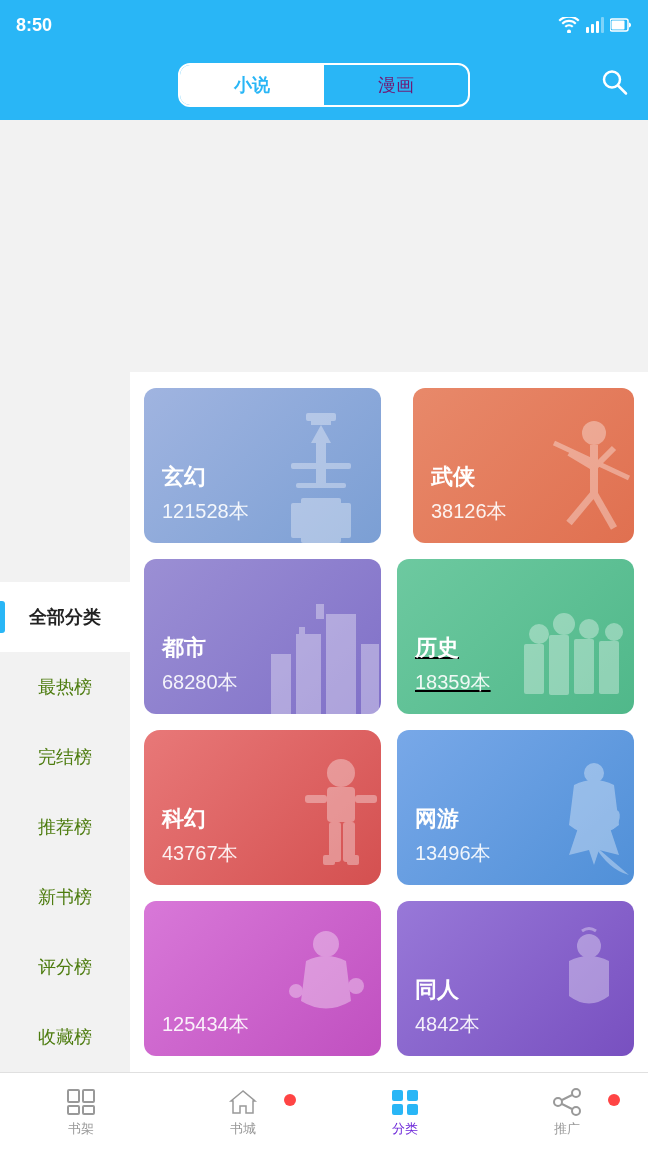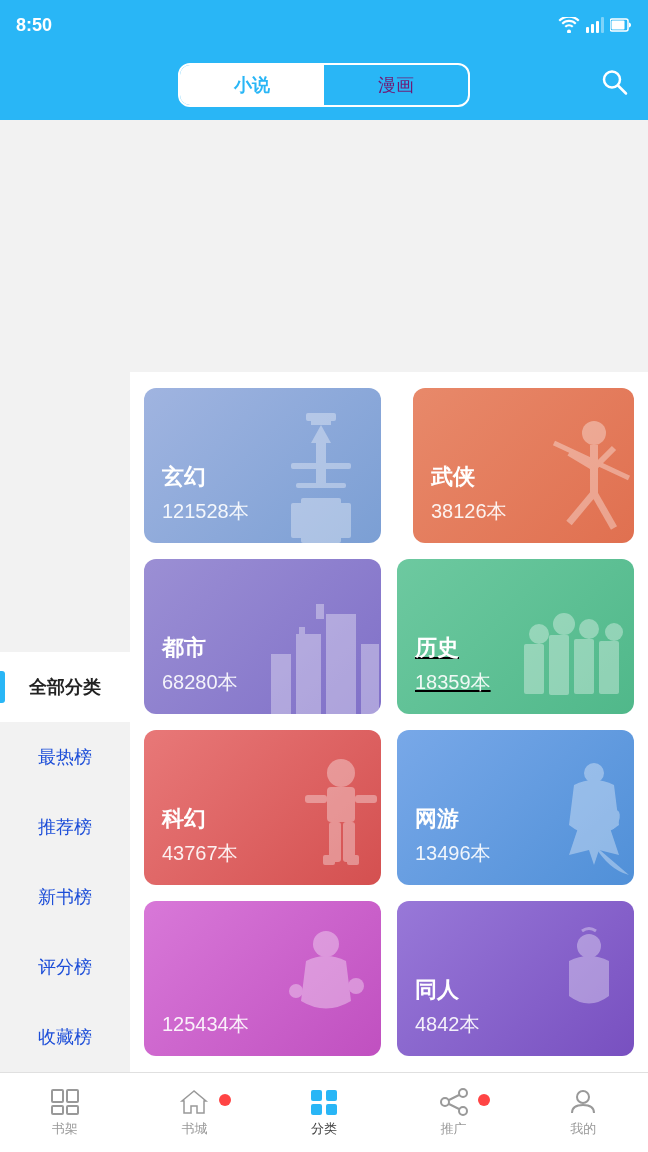--- a/index.html
+++ b/index.html
@@ -93,21 +93,21 @@
       display: flex;
       flex-direction: column;
       padding-top: 10px;
     }
     .sidebar-item {
       height: 70px;
       display: flex;
       align-items: center;
       justify-content: center;
       font-size: 18px;
-      color: #1d4ed8;
+      color: #4d7c0f;
       cursor: pointer;
       position: relative;
     }
     .sidebar-item.active {
       color: #222;
       font-weight: 700;
       background: white;
     }
     .sidebar-item.active::before {
       content: '';
@@ -156,21 +156,21 @@
       color: rgba(255,255,255,0.9);
       z-index: 2;
       position: relative;
     }
 
     
     .card-xuanhuan { background: linear-gradient(135deg, #a0b4e0 0%, #7b9fd4 100%); }
     .card-wuxia    { background: linear-gradient(135deg, #e8896a 0%, #e07050 100%); margin-left: 16px; }
     .card-dushi    { background: linear-gradient(135deg, #9b8fd4 0%, #8070c8 100%); }
     .card-lishi    { background: linear-gradient(135deg, #6dc9a0 0%, #50b88a 100%); text-decoration: underline; }
-    .card-kehuan   { background: linear-gradient(135deg, #e87878 0%, #d45050 100%); }
+    .card-kehuan   { background: linear-gradient(135deg, #e87878 0%, #d45050 100%); border-radius: 16px; }
     .card-wangyou  { background: linear-gradient(135deg, #78a8e8 0%, #5090d8 100%); }
     .card-nvsheng  { background: linear-gradient(135deg, #d878d8 0%, #c050c0 100%); }
     .card-tongren  { background: linear-gradient(135deg, #9878d8 0%, #7850c0 100%); }
 
     
     .card-svg {
       position: absolute;
       right: 0;
       bottom: 0;
       opacity: 0.35;
@@ -190,21 +190,21 @@
     .nav-item {
       flex: 1;
       display: flex;
       flex-direction: column;
       align-items: center;
       justify-content: space-between;
       gap: 4px;
       cursor: pointer;
       position: relative;
     }
-    .nav-item.active .nav-label { color: #404040; }
+    .nav-item.active .nav-label { color: #6d28d9; }
     .nav-label {
       font-size: 13px;
       color: #999;
     }
     .nav-badge {
       position: absolute;
       top: 6px;
       right: 28px;
       width: 12px;
       height: 12px;
@@ -256,20 +256,23 @@
 </div>
 
 <div id="main-content">
 
   <div id="sidebar">
     <div class="sidebar-item active">
       <span>全部分类</span>
     </div>
     <div class="sidebar-item">
       <span>最热榜</span>
+    </div>
+    <div class="sidebar-item">
+      <span>完结榜</span>
     </div>
     <div class="sidebar-item">
       <span>推荐榜</span>
     </div>
     <div class="sidebar-item">
       <span>新书榜</span>
     </div>
     <div class="sidebar-item">
       <span>评分榜</span>
     </div>
@@ -436,21 +439,14 @@
     <svg width="30" height="28" viewBox="0 0 30 28" fill="#999">
       <circle cx="24" cy="5" r="4" stroke="#999" stroke-width="2" fill="none"></circle>
       <circle cx="6" cy="14" r="4" stroke="#999" stroke-width="2" fill="none"></circle>
       <circle cx="24" cy="23" r="4" stroke="#999" stroke-width="2" fill="none"></circle>
       <line x1="10" y1="12" x2="20" y2="7" stroke="#999" stroke-width="2"></line>
       <line x1="10" y1="16" x2="20" y2="21" stroke="#999" stroke-width="2"></line>
     </svg>
     <span class="nav-label">推广</span>
   </div>
 
-  <div class="nav-item">
-    <svg width="30" height="28" viewBox="0 0 30 28" fill="#999">
-      <circle cx="15" cy="9" r="6" stroke="#999" stroke-width="2" fill="none"></circle>
-      <path d="M4 25 Q4 17 15 17 Q26 17 26 25" stroke="#999" stroke-width="2" fill="none"></path>
-    </svg>
-    <span class="nav-label">我的</span>
-  </div>
 
 </div>
 
 </body></html>

